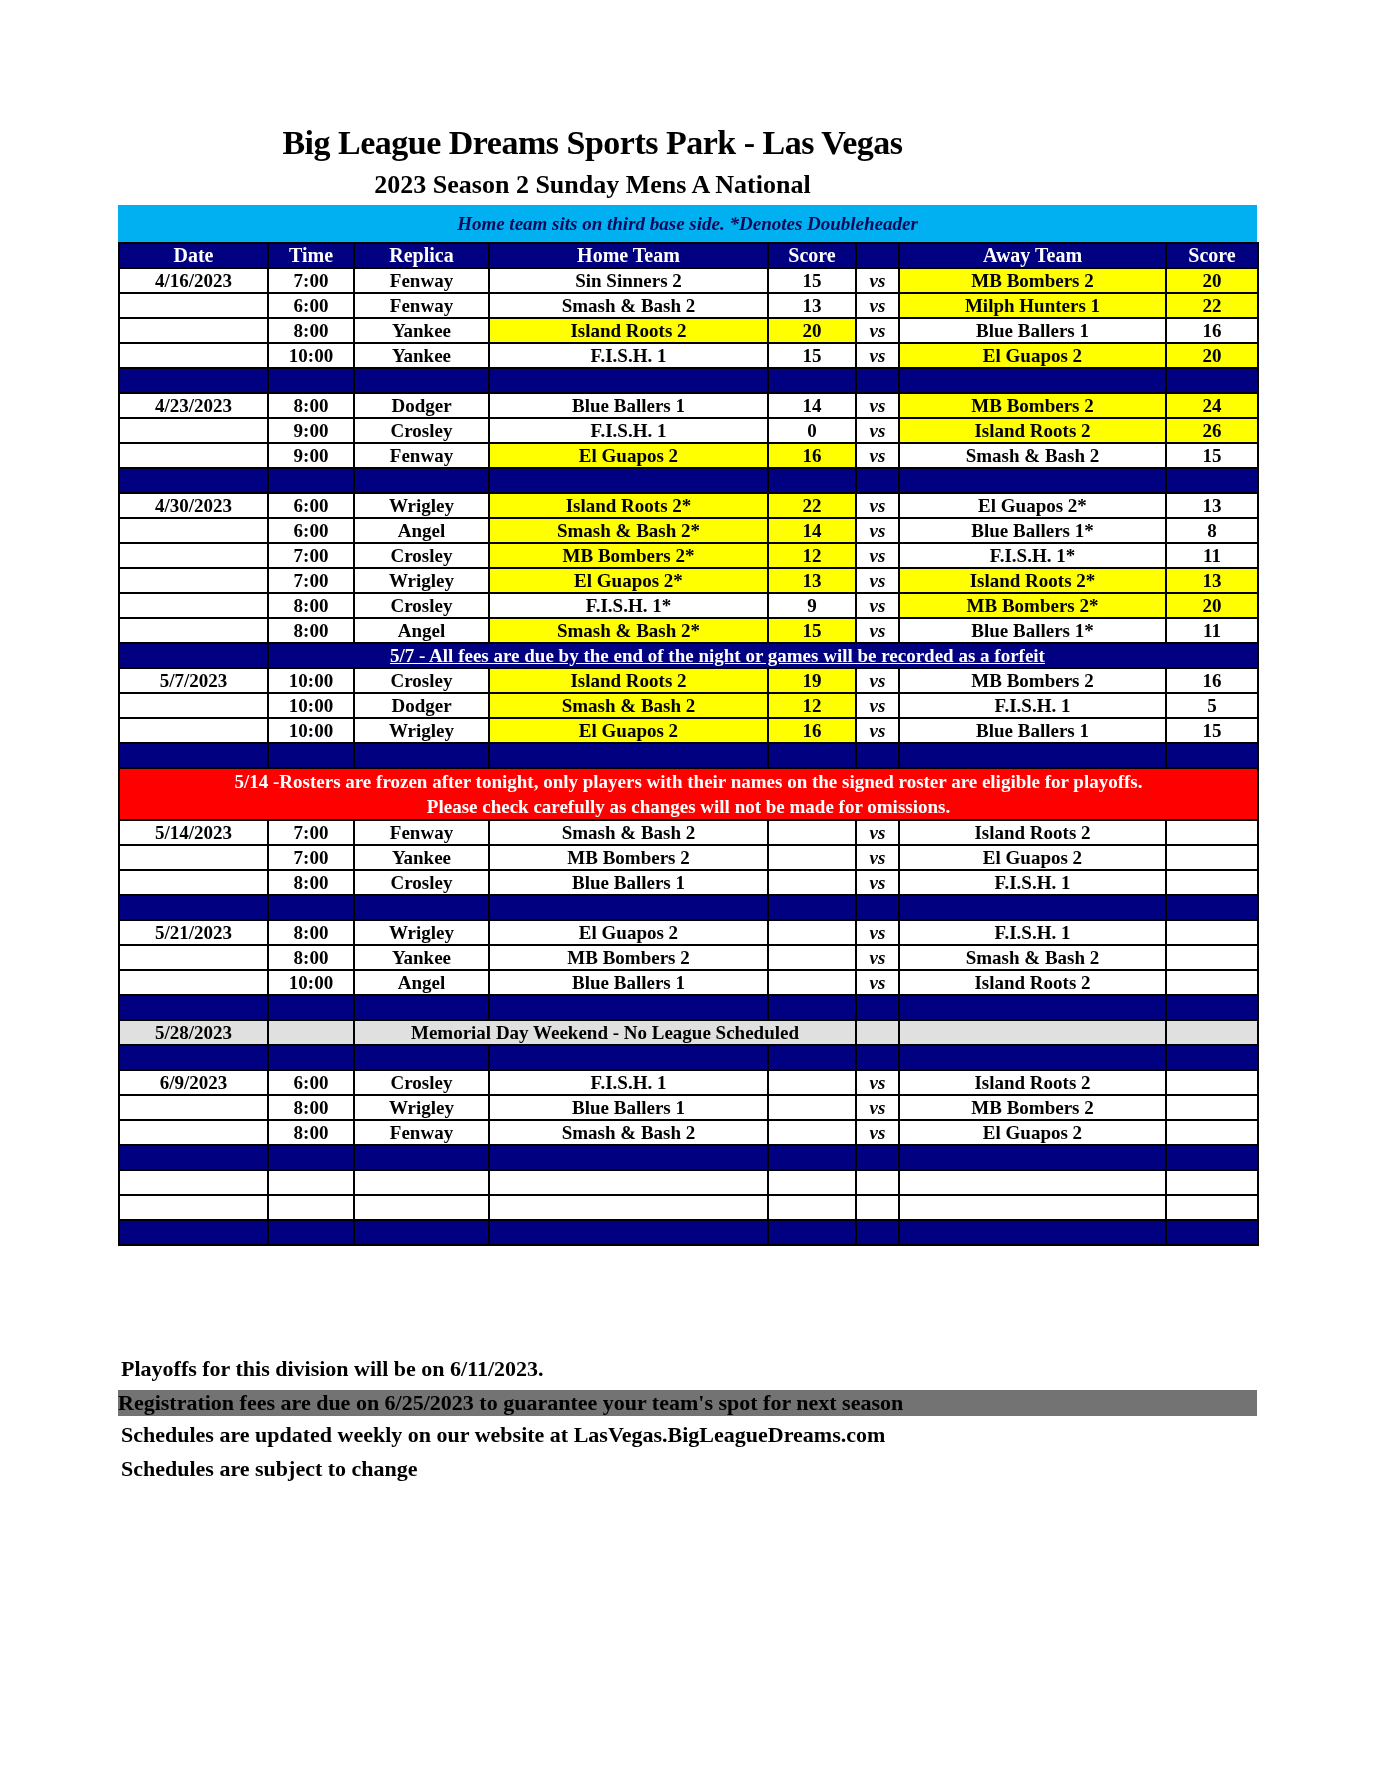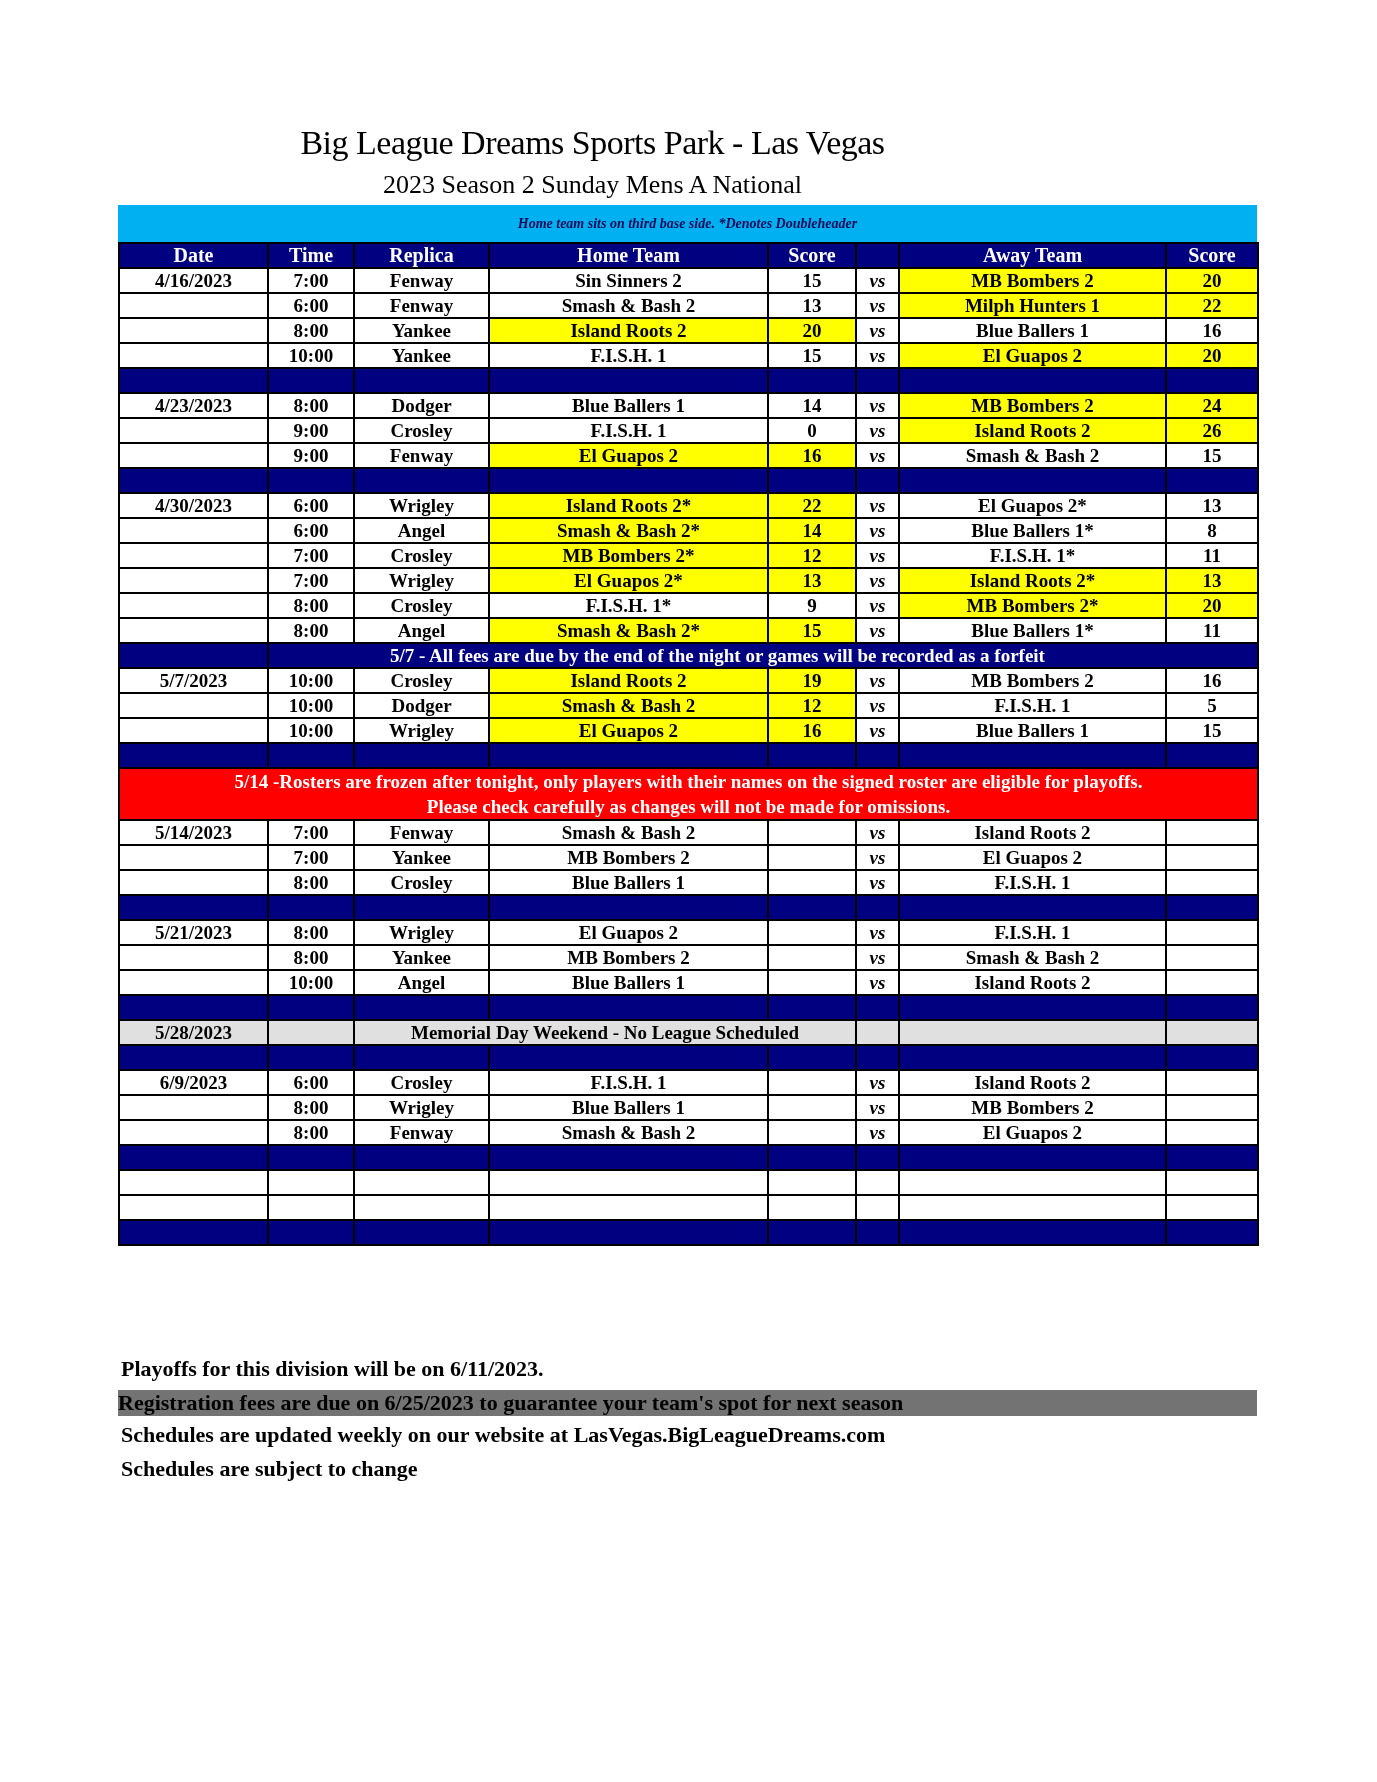--- a/index.html
+++ b/index.html
@@ -1,21 +1,21 @@
 <!DOCTYPE html>
 <html><head>
 <meta charset="utf-8">
 <style>
   html, body { margin:0; padding:0; background:#fff; }
   body { width:1377px; height:1782px; position:relative; font-family:"Liberation Serif", serif; color:#000; }
-  .title { position:absolute; left:0; width:1185px; text-align:center; font-weight:normal; }
+  .title { position:absolute; left:0; width:1185px; text-align:center; font-weight:bold; }
   #t1 { top:124px; font-size:34px; letter-spacing:-0.5px; }
   #t2 { top:170px; font-size:26px; }
   .band { position:absolute; left:118px; width:1139px; top:205px; height:37px; background:#00b0f0;
-          text-align:center; font-style:italic; font-weight:bold; font-size:14px; line-height:37px; color:#0a0a5a; }
+          text-align:center; font-style:italic; font-weight:bold; font-size:19px; line-height:37px; color:#0a0a5a; }
   table.sched { position:absolute; left:118px; top:242px; width:1139px; border-collapse:collapse; table-layout:fixed; }
   table.sched td, table.sched th { border:2px solid #000; height:23px; padding:0; text-align:center;
           font-weight:bold; font-size:19px; line-height:23px; white-space:nowrap; overflow:hidden; }
   table.sched th { background:#000080; color:#fff; font-size:20px;text-align:center; }
   tr.sep td { background:#000080; }
   tr.notice td { background:#000080; color:#fff; font-size:19px; }
   tr.red td { background:#ff0000; color:#ffffff; font-size:19px; line-height:25px; height:50px; }
   tr.grey td { background:#e0e0e0; font-weight:bold; }
   td.yl { background:#ffff00; }
   td.vs { font-style:italic; font-size:15px; }
@@ -198,21 +198,21 @@
         <td>8:00</td>
         <td>Angel</td>
         <td class="yl">Smash &amp; Bash 2*</td>
         <td class="yl">15</td>
         <td class="vs">vs</td>
         <td>Blue Ballers 1*</td>
         <td>11</td>
       </tr>
       <tr class="notice">
         <td></td>
-        <td colspan="6" style="border-right: none;">5/7 - All fees are due by the end of the night or games will be recorded as a forfeit</td>
+        <td colspan="6" style="border-right: none; text-decoration: underline;">5/7 - All fees are due by the end of the night or games will be recorded as a forfeit</td>
         <td style="border-left: none;"></td>
       </tr>
       <tr>
         <td>5/7/2023</td>
         <td>10:00</td>
         <td>Crosley</td>
         <td class="yl">Island Roots 2</td>
         <td class="yl">19</td>
         <td class="vs">vs</td>
         <td>MB Bombers 2</td>

